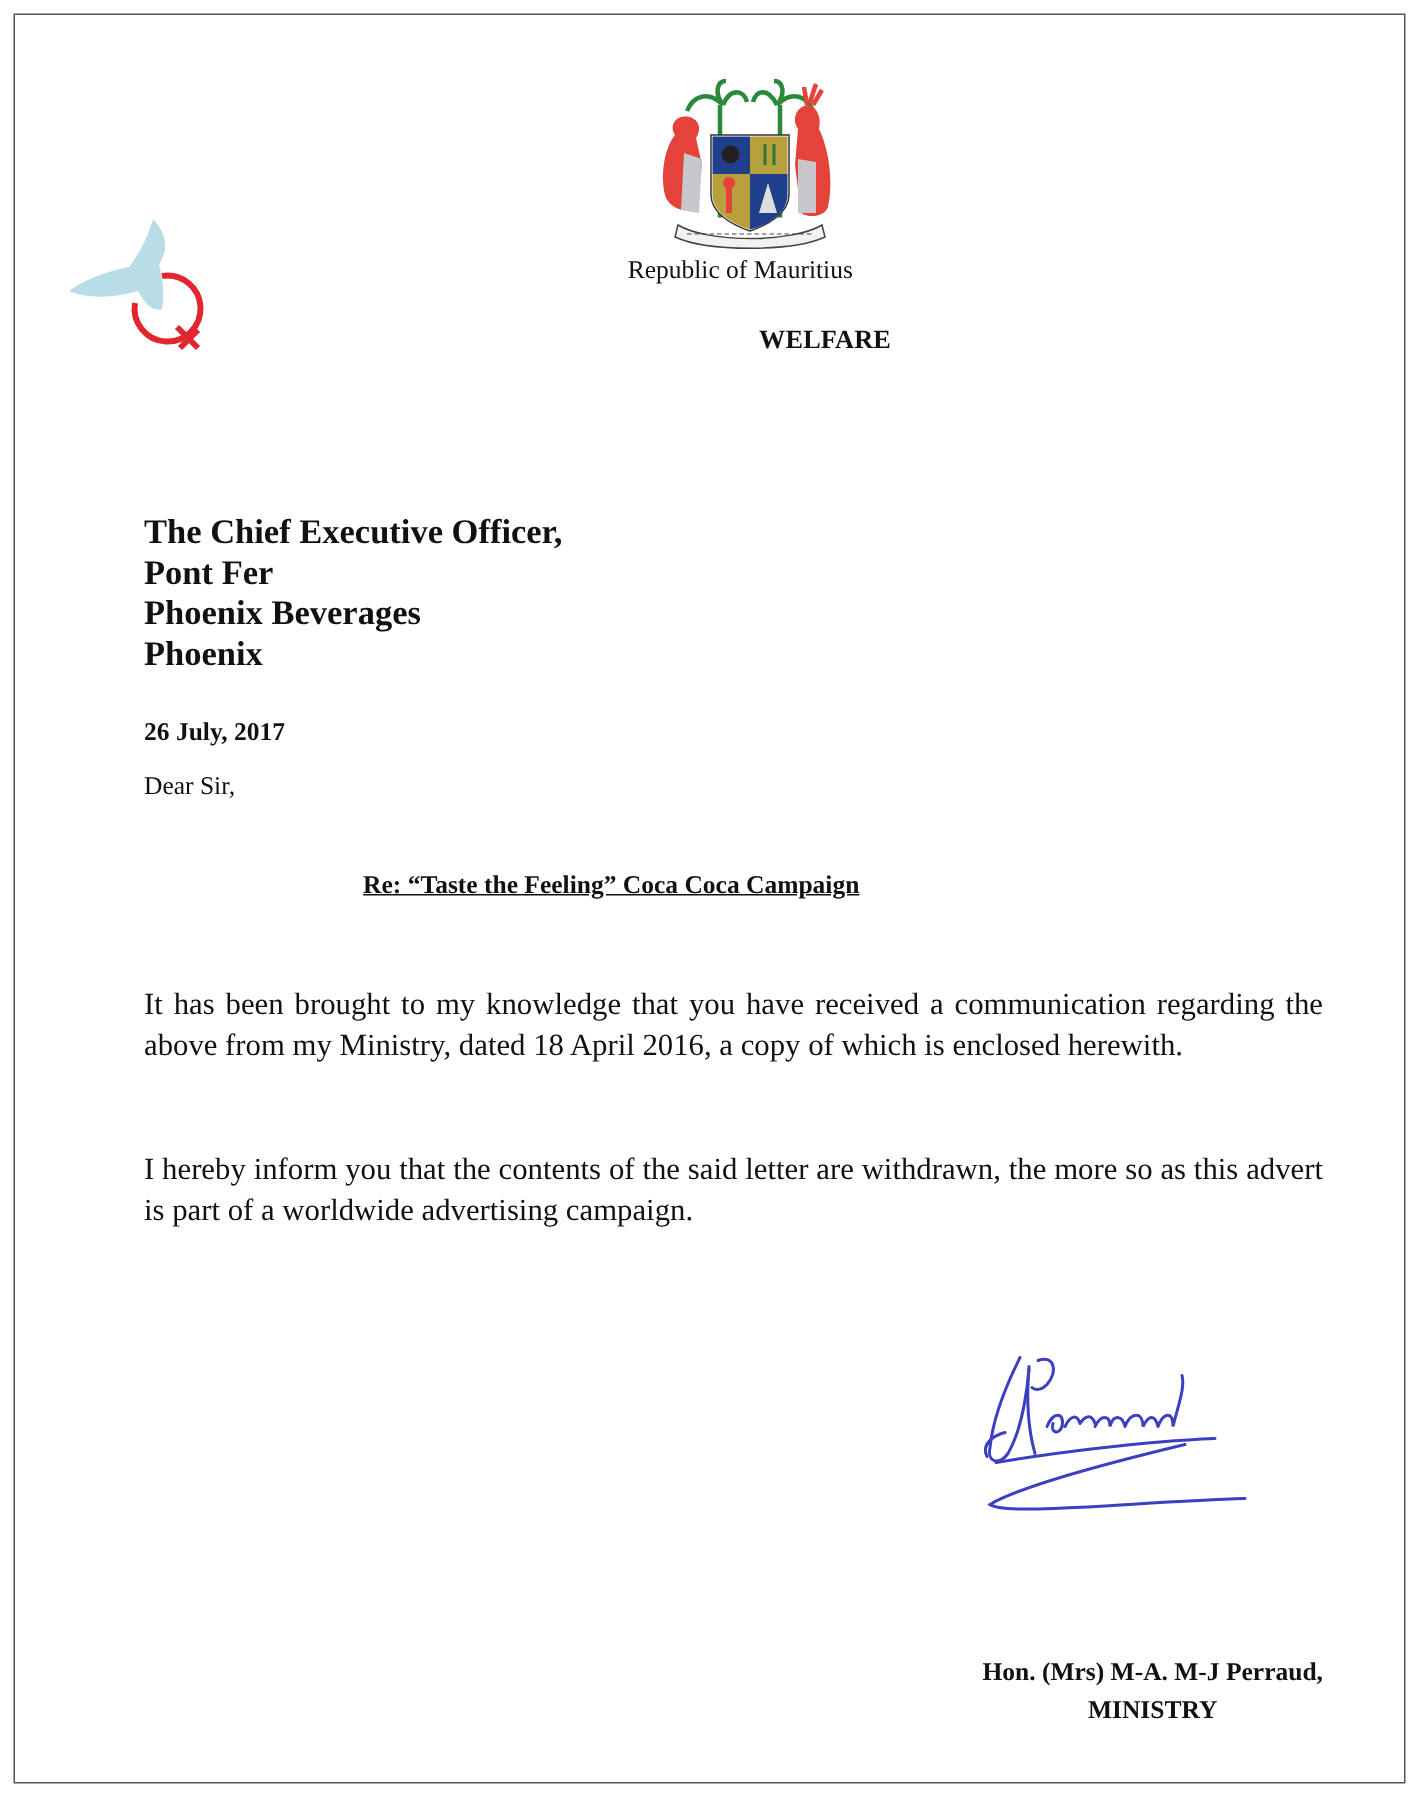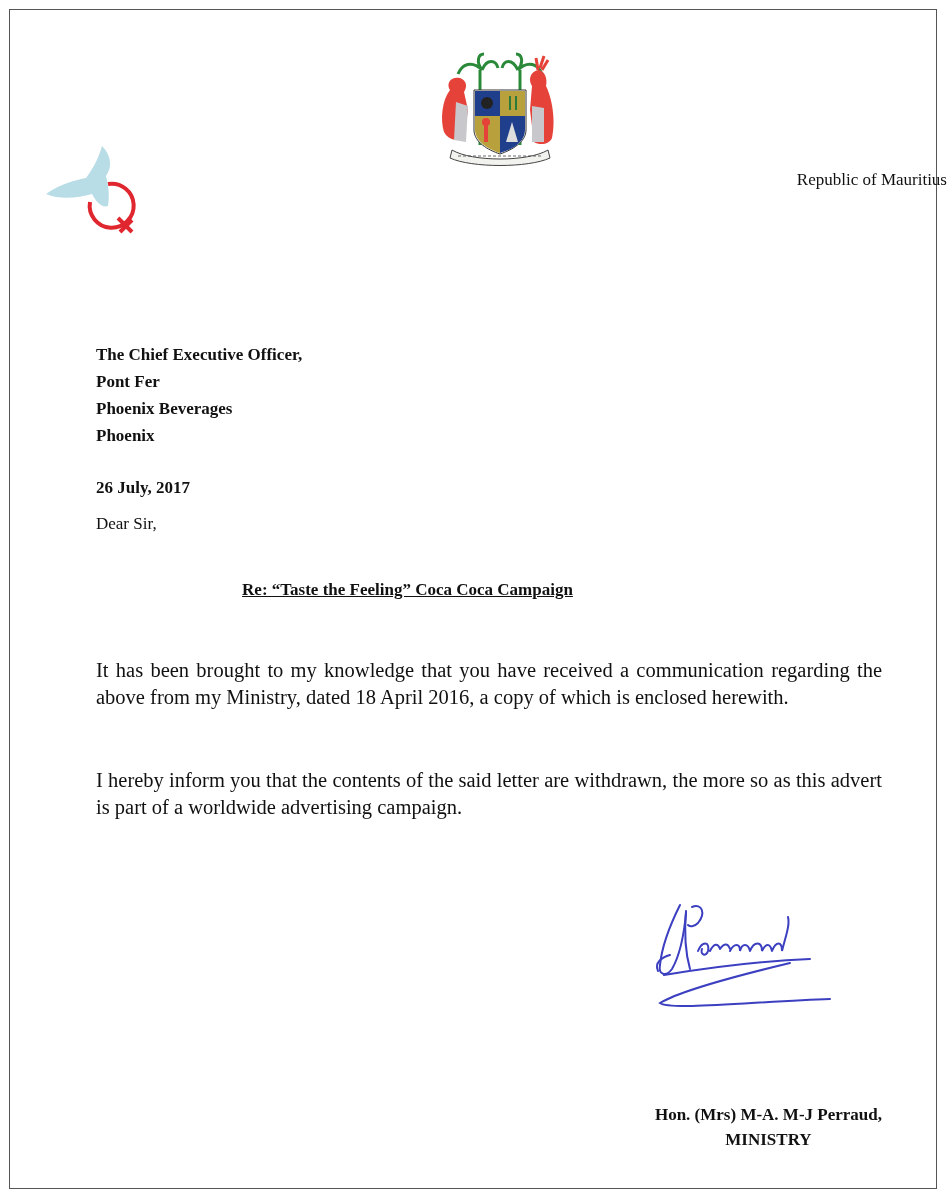--- a/index.html
+++ b/index.html
@@ -1,22 +1,22 @@
 <!DOCTYPE html>
 <html><head>
   <meta charset="utf-8">
   <style>
     html, body { margin: 0; padding: 0; background: #ffffff; }
     body { width: 947px; height: 1200px; position: relative; overflow: hidden; font-family: "Liberation Serif", serif; color: #111; }
     .page-border { position: absolute; left: 9px; top: 9px; width: 928px; height: 1180px; border: 1.5px solid #555; box-sizing: border-box; }
     .crest { position: absolute; left: 432px; top: 50px; width: 136px; height: 120px; }
-    .republic { position: absolute; left: 0; width: 947px; top: 170px; text-align: right; font-size: 17px; padding-left: 40px; box-sizing: border-box; }
+    .republic { position: absolute; left: 0; width: 947px; top: 170px; text-align: center; font-size: 17px; padding-left: 40px; box-sizing: border-box; }
     .logo { position: absolute; left: 42px; top: 140px; width: 110px; height: 95px; }
     .ministry { position: absolute; left: 180px; top: 215px; width: 740px; text-align: center; font-weight: bold; font-size: 17.5px; line-height: 23px; letter-spacing: 0.1px; }
-    .addressee { position: absolute; left: 96px; top: 341px; font-weight: bold; font-size: 17px; line-height: 27px; }
+    .addressee { position: absolute; left: 96px; top: 341px; font-weight: bold; font-size: 23px; line-height: 27px; }
     .date { position: absolute; left: 96px; top: 478px; font-weight: bold; font-size: 17px; }
     .salutation { position: absolute; left: 96px; top: 514px; font-weight: normal; font-size: 17px; }
     .subject { position: absolute; left: 0; width: 815px; top: 580px; text-align: center; font-weight: bold; font-size: 17px; text-decoration: underline; padding-left: 0px; box-sizing: border-box; }
     .body-para { position: absolute; left: 96px; width: 786px; font-size: 20.5px; line-height: 27px; text-align: justify; text-align-last: left; }
     .p1 { top: 657px; }
     .p2 { top: 767px; }
     .signature { position: absolute; left: 640px; top: 895px; width: 200px; height: 130px; }
     .sig-name { position: absolute; right: 65px; top: 1102px; font-weight: bold; font-size: 17px; text-align: center; line-height: 25px; }
   </style>
 </head>
@@ -56,20 +56,21 @@
 <div class="republic">Republic of Mauritius</div>
 
 <svg class="logo" viewBox="0 0 110 95">
   <path d="M60 6 C56 20 50 30 44 38 C34 40 18 44 4 54 C18 60 36 58 50 54 C54 62 60 68 66 66 C68 54 66 44 64 36 C70 28 70 16 60 6 Z" fill="#b9dde6"></path>
   <path d="M66 44 A22 22 0 1 1 48 62" stroke="#e0262e" stroke-width="4" fill="none"></path>
   <line x1="76" y1="78" x2="90" y2="92" stroke="#e0262e" stroke-width="4"></line>
   <line x1="78" y1="92" x2="90" y2="80" stroke="#e0262e" stroke-width="4"></line>
 </svg>
 
 <div class="ministry">
+  <div>WELFARE</div>
 </div>
 
 <div class="addressee">
   <div>The Chief Executive Officer,</div>
   <div>Pont Fer</div>
   <div>Phoenix Beverages</div>
   <div>Phoenix</div>
 </div>
 
 <div class="date">26 July, 2017</div>

